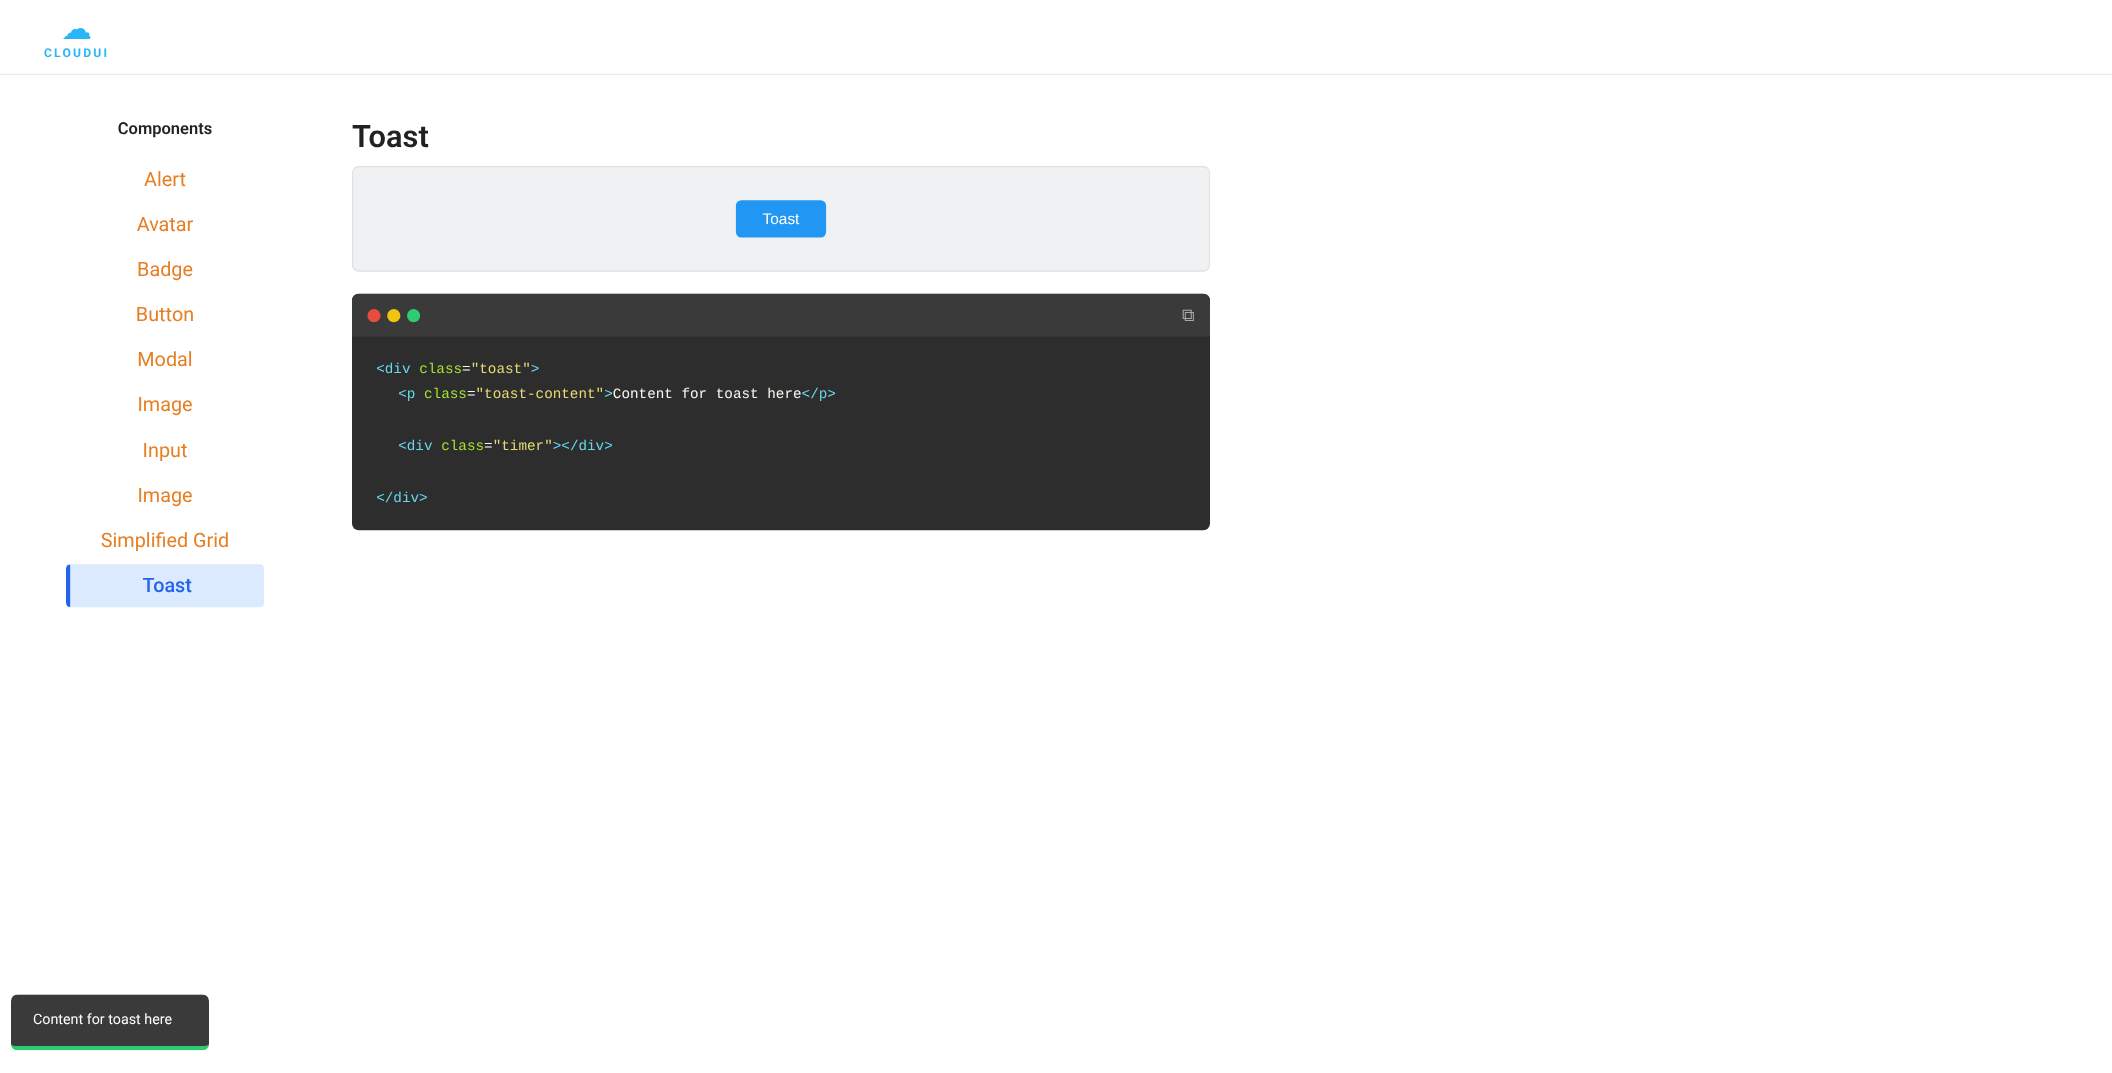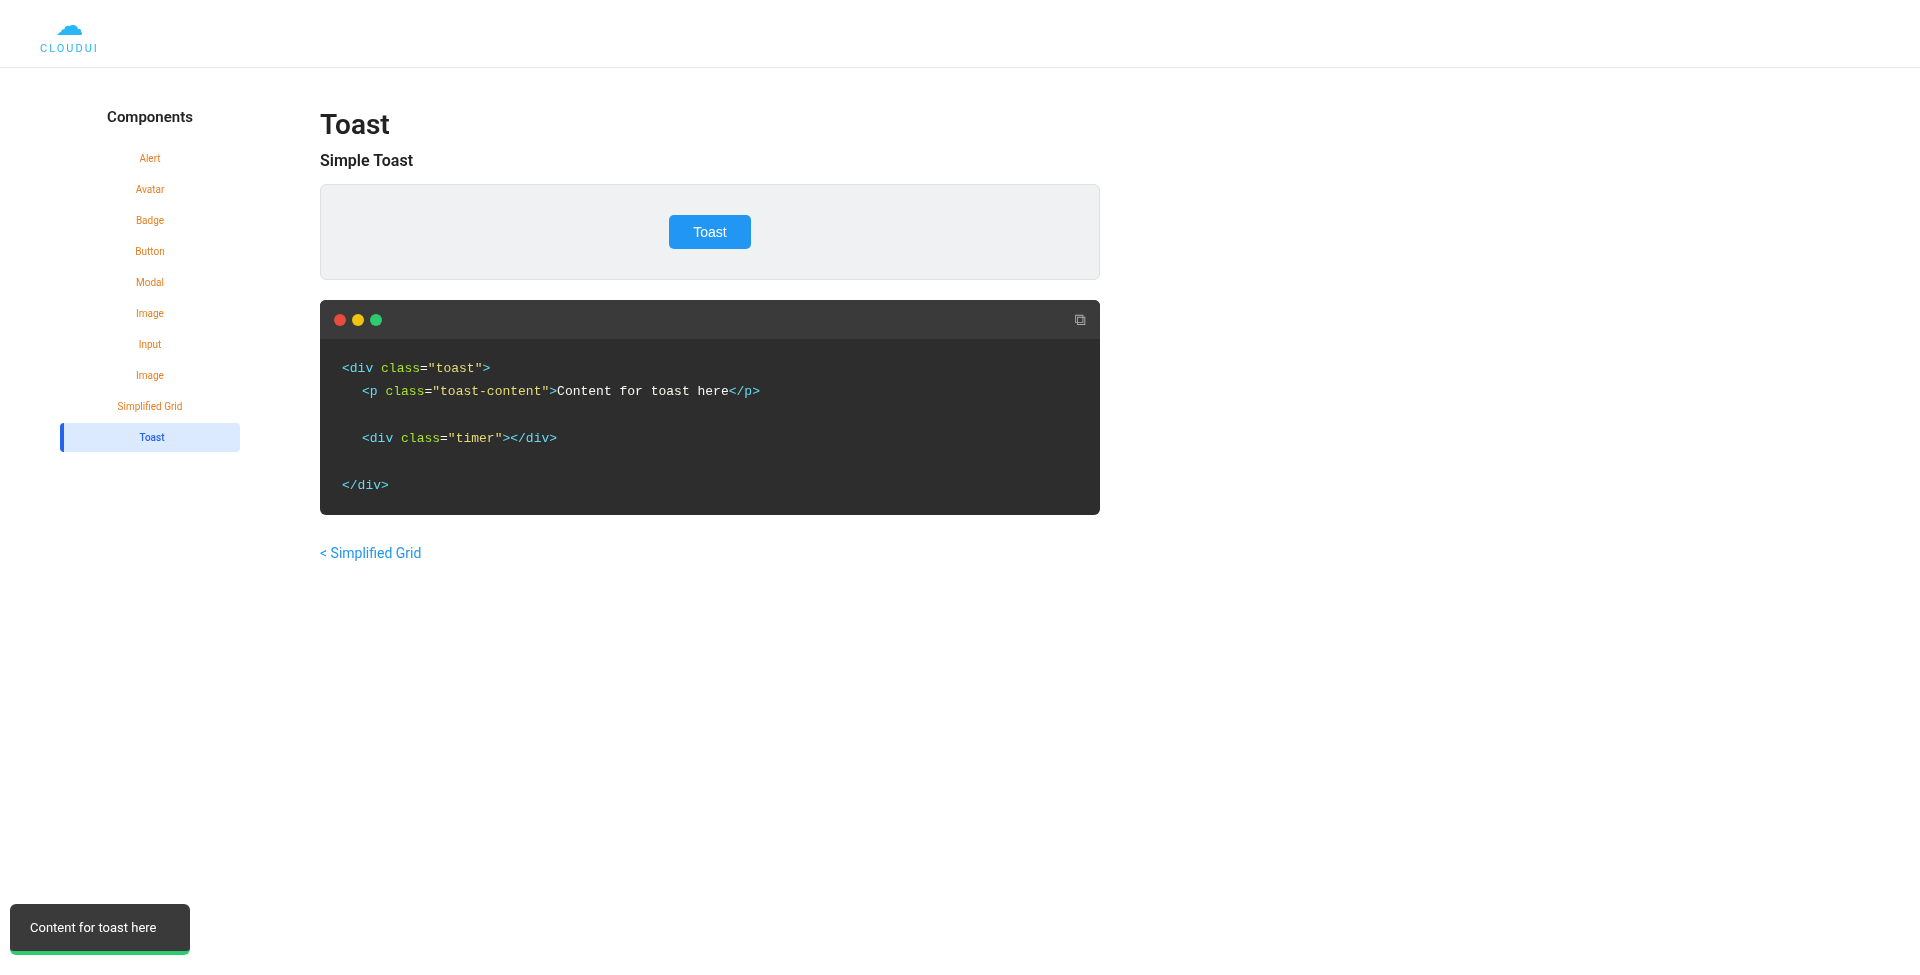--- a/index.html
+++ b/index.html
@@ -18,21 +18,21 @@
       align-items: center;
       gap: 2px;
     }
     .logo-icon {
       color: #29b6f6;
       font-size: 28px;
       line-height: 1;
     }
     .logo-text {
       font-size: 11px;
-      font-weight: 400;
+      font-weight: 700;
       letter-spacing: 2px;
       color: #29b6f6;
     }
 
     
     .main-layout {
       display: flex;
       min-height: calc(100vh - 70px);
     }
 
@@ -45,21 +45,21 @@
     }
     .sidebar-title {
       font-size: 15px;
       font-weight: 600;
       color: #222;
       margin-bottom: 18px;
     }
     .sidebar-item {
       display: block;
       padding: 9px 14px;
-      font-size: 10px;
+      font-size: 18px;
       color: #e67e22;
       cursor: pointer;
       border-radius: 4px;
       text-decoration: none;
       margin-bottom: 2px;
     }
     .sidebar-item.active {
       background: #dbeafe;
       color: #2563eb;
       border-left: 4px solid #2563eb;
@@ -211,21 +211,20 @@
     <a class="sidebar-item">Image</a>
     <a class="sidebar-item">Input</a>
     <a class="sidebar-item">Image</a>
     <a class="sidebar-item">Simplified Grid</a>
     <a class="sidebar-item active">Toast</a>
   </aside>
 
   <main class="content">
     <h1 class="page-title">Toast</h1>
 
-    <h2 class="section-title">Simple Toast</h2>
 
     <div class="demo-box">
       <button class="toast-btn">Toast</button>
     </div>
 
     <div class="code-wrapper">
       <div class="code-titlebar">
         <div class="titlebar-dots">
           <span class="dot dot-red"></span>
           <span class="dot dot-yellow"></span>
@@ -234,22 +233,19 @@
         <span class="copy-icon">⧉</span>
       </div>
       <div class="code-body">
         <span class="code-text"><span class="code-tag">&lt;div</span> <span class="code-attr">class</span>=<span class="code-string">"toast"</span><span class="code-tag">&gt;</span></span><br>
         <span class="code-indent"><span class="code-tag">&lt;p</span> <span class="code-attr">class</span>=<span class="code-string">"toast-content"</span><span class="code-tag">&gt;</span><span class="code-text">Content for toast here</span><span class="code-tag">&lt;/p&gt;</span></span><br>
         <span class="code-indent"><span class="code-tag">&lt;div</span> <span class="code-attr">class</span>=<span class="code-string">"timer"</span><span class="code-tag">&gt;&lt;/div&gt;</span></span><br>
         <span class="code-text"><span class="code-tag">&lt;/div&gt;</span></span>
       </div>
     </div>
 
-    <div class="nav-links">
-      <a class="nav-link">&lt; Simplified Grid</a>
-    </div>
   </main>
 
 </div>
 
 <div class="toast-notification">
   <span>Content for toast here</span>
 </div>
 
 </body></html>

